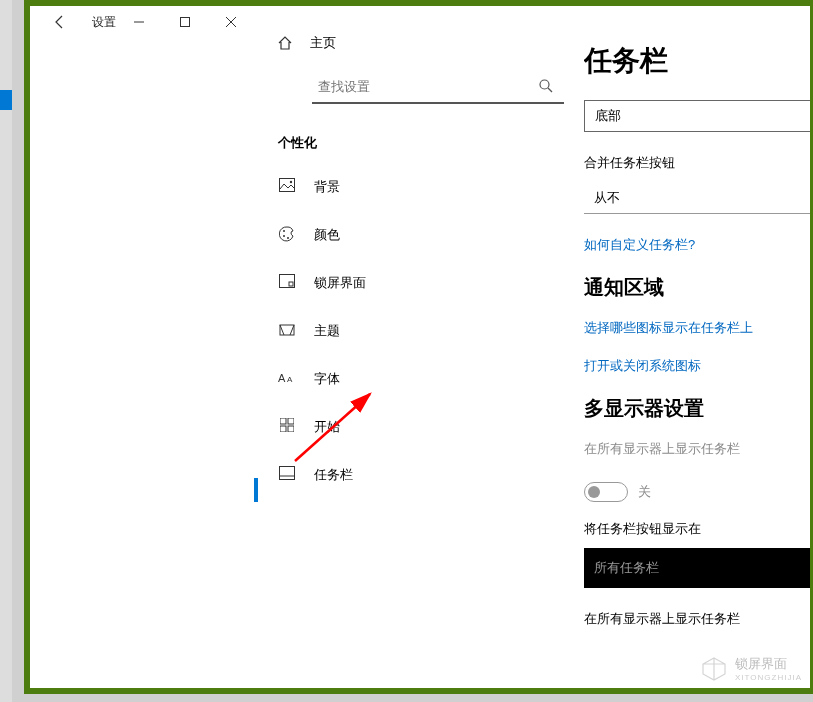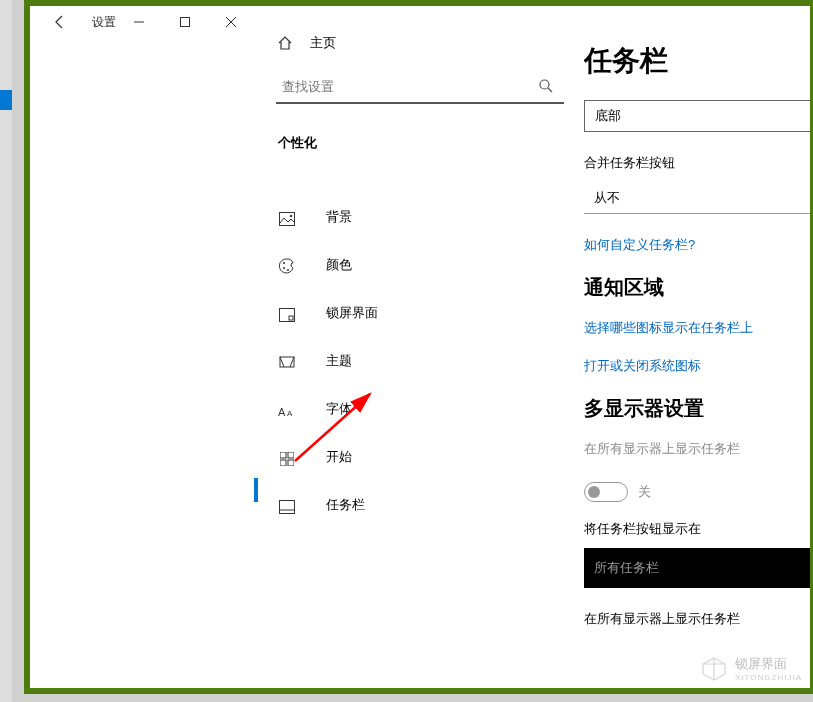--- a/index.html
+++ b/index.html
@@ -8,26 +8,26 @@
     .titlebar { height: 32px; display: flex; align-items: center; padding-left: 18px; }
     .back-btn { width: 24px; height: 24px; display: flex; align-items: center; justify-content: center; margin-right: 20px; }
     .title { font-size: 12px; color: #222; }
     .window-controls { margin-left: auto; display: flex; }
     .win-ctrl { width: 46px; height: 32px; display: flex; align-items: center; justify-content: center; }
     .body { flex: 1; display: flex; overflow: hidden; }
     .sidebar { width: 330px; padding-left: 22px; padding-top: 28px; display: flex; flex-direction: column; }
     .home-row { display: flex; align-items: center; margin-bottom: 18px; }
     .home-row .icon { width: 18px; display: flex; justify-content: center; }
     .home-row .label { margin-left: 16px; font-size: 13px; }
-    .search-wrap { position: relative; margin-right: 20px; margin-bottom: 30px; }
+    .search-wrap { position: relative; margin-right: 20px; margin-bottom: 30px; margin-left: 36px; }
     .search-input { width: 100%; height: 34px; border: none; border-bottom: 2px solid #555; font-size: 13px; padding: 0 30px 0 6px; outline: none; background: transparent; }
     .search-icon { position: absolute; right: 10px; top: 8px; }
     .category { font-size: 13px; font-weight: 600; margin-bottom: 26px; padding-left: 2px; }
     .nav { display: flex; flex-direction: column; }
-    .nav-item { display: flex; align-items: flex-end; height: 48px; position: relative; gap: 12px; }
+    .nav-item { display: flex; align-items: flex-start; height: 48px; position: relative; }
     .nav-item.active::before { content: ""; position: absolute; left: -22px; top: 12px; bottom: 12px; width: 4px; background: #0078d4; }
     .nav-item .icon { width: 22px; display: flex; justify-content: center; }
     .nav-item .label { margin-left: 16px; font-size: 13px; }
     .content { flex: 1; padding: 36px 24px 0 0; overflow: hidden; position: relative; }
     .page-title { font-size: 28px; font-weight: 600; margin-bottom: 20px; }
     .field-label { font-size: 13px; margin-bottom: 10px; margin-top: 0; }
     .dropdown { width: 298px; height: 32px; border: 1px solid #666; display: flex; align-items: center; padding: 0 10px; font-size: 13px; position: relative; margin-bottom: 22px; }
     .dropdown .chev { position: absolute; right: 10px; }
     .dropdown.disabled { border-color: #ccc; color: #999; background: #f3f3f3; }
     .dropdown.full { width: 430px; }

